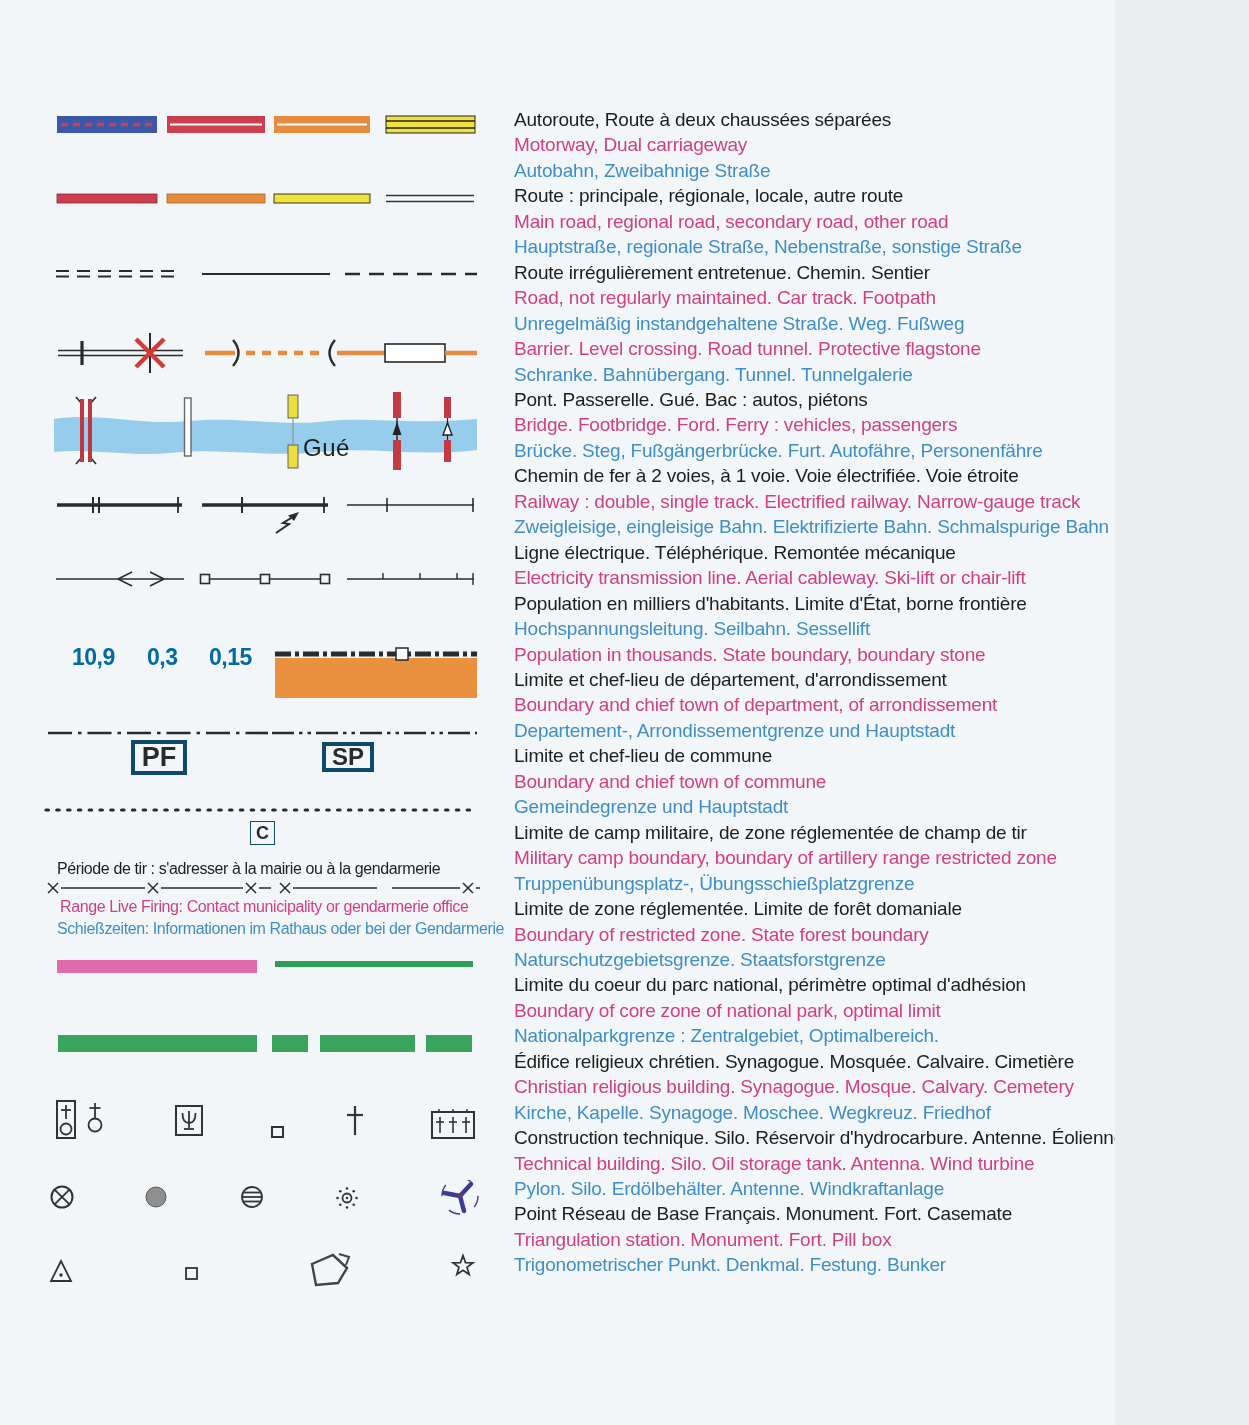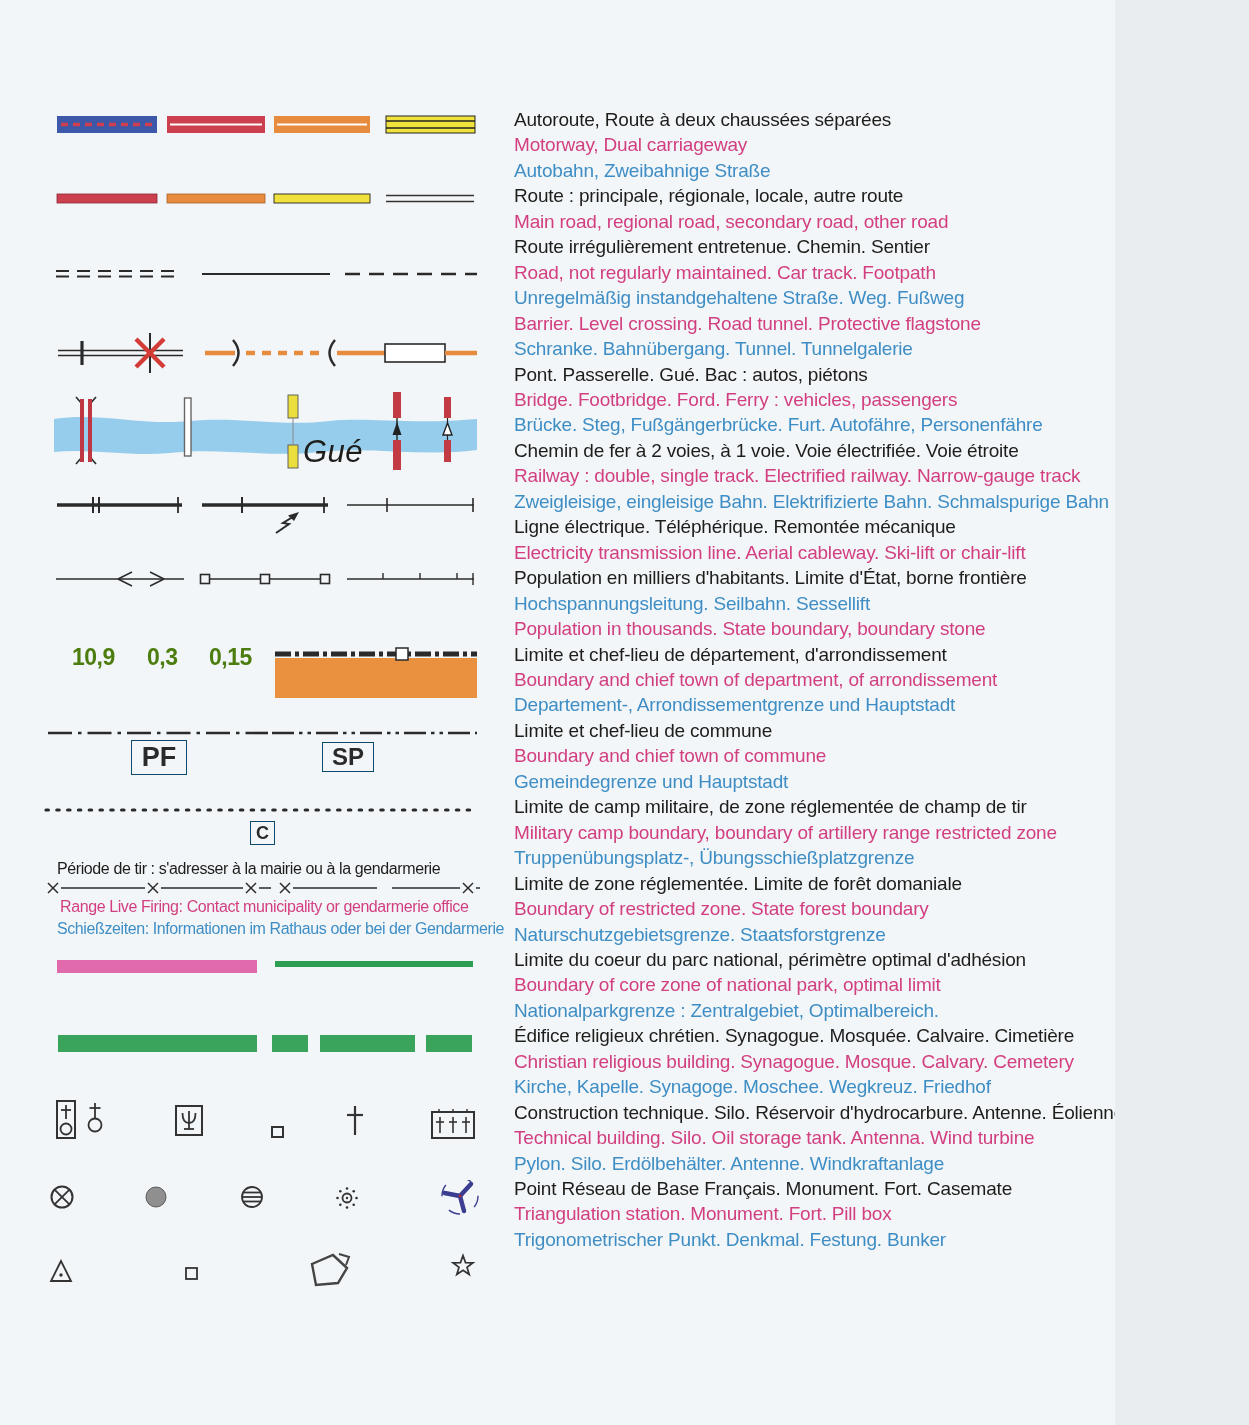--- a/index.html
+++ b/index.html
@@ -7,38 +7,39 @@
         font-family:"Liberation Sans",sans-serif;overflow:hidden;}
   
   .tcol{position:absolute;left:514px;top:107px;width:732px;}
   .tline{font-size:19px;line-height:25.45px;white-space:nowrap;letter-spacing:-0.2px;}
   .fr{color:#1d1d1b;}
   .en{color:#d23f80;}
   .de{color:#3e8ec5;}
   
   .sym{position:absolute;}
   .lbl{position:absolute;white-space:nowrap;}
-  .popnum{font-weight:bold;font-size:23px;color:#4d7c0f;letter-spacing:-0.5px;}
-  .keybox{border:1px solid #0c4a6e;color:#2a2a2a;font-weight:bold;
+  .popnum{font-weight:bold;font-size:23px;color:#0369a1;letter-spacing:-0.5px;}
+  .keybox{border:4px solid #0c4a6e;color:#2a2a2a;font-weight:bold;
           display:flex;align-items:center;justify-content:center;box-sizing:border-box;}
-  .ford-label{font-style:italic;font-size:31px;color:#1d1d1b;letter-spacing:0.5px;}
+  .ford-label{font-size:24px;color:#1d1d1b;letter-spacing:0.5px;}
   .mnote{font-size:16px;letter-spacing:-0.4px;}
   .band{position:absolute;}
 </style>
 </head>
 <body>
 
 <div id="root">
 
   <div class="tcol">
       <div class="tline fr">Autoroute, Route à deux chaussées séparées</div>
       <div class="tline en">Motorway, Dual carriageway</div>
       <div class="tline de">Autobahn, Zweibahnige Straße</div>
       <div class="tline fr">Route : principale, régionale, locale, autre route</div>
       <div class="tline en">Main road, regional road, secondary road, other road</div>
+      <div class="tline de">Hauptstraße, regionale Straße, Nebenstraße, sonstige Straße</div>
       <div class="tline fr">Route irrégulièrement entretenue. Chemin. Sentier</div>
       <div class="tline en">Road, not regularly maintained. Car track. Footpath</div>
       <div class="tline de">Unregelmäßig instandgehaltene Straße. Weg. Fußweg</div>
       <div class="tline en">Barrier. Level crossing. Road tunnel. Protective flagstone</div>
       <div class="tline de">Schranke. Bahnübergang. Tunnel. Tunnelgalerie</div>
       <div class="tline fr">Pont. Passerelle. Gué. Bac : autos, piétons</div>
       <div class="tline en">Bridge. Footbridge. Ford. Ferry : vehicles, passengers</div>
       <div class="tline de">Brücke. Steg, Fußgängerbrücke. Furt. Autofähre, Personenfähre</div>
       <div class="tline fr">Chemin de fer à 2 voies, à 1 voie. Voie électrifiée. Voie étroite</div>
       <div class="tline en">Railway : double, single track. Electrified railway. Narrow-gauge track</div>

